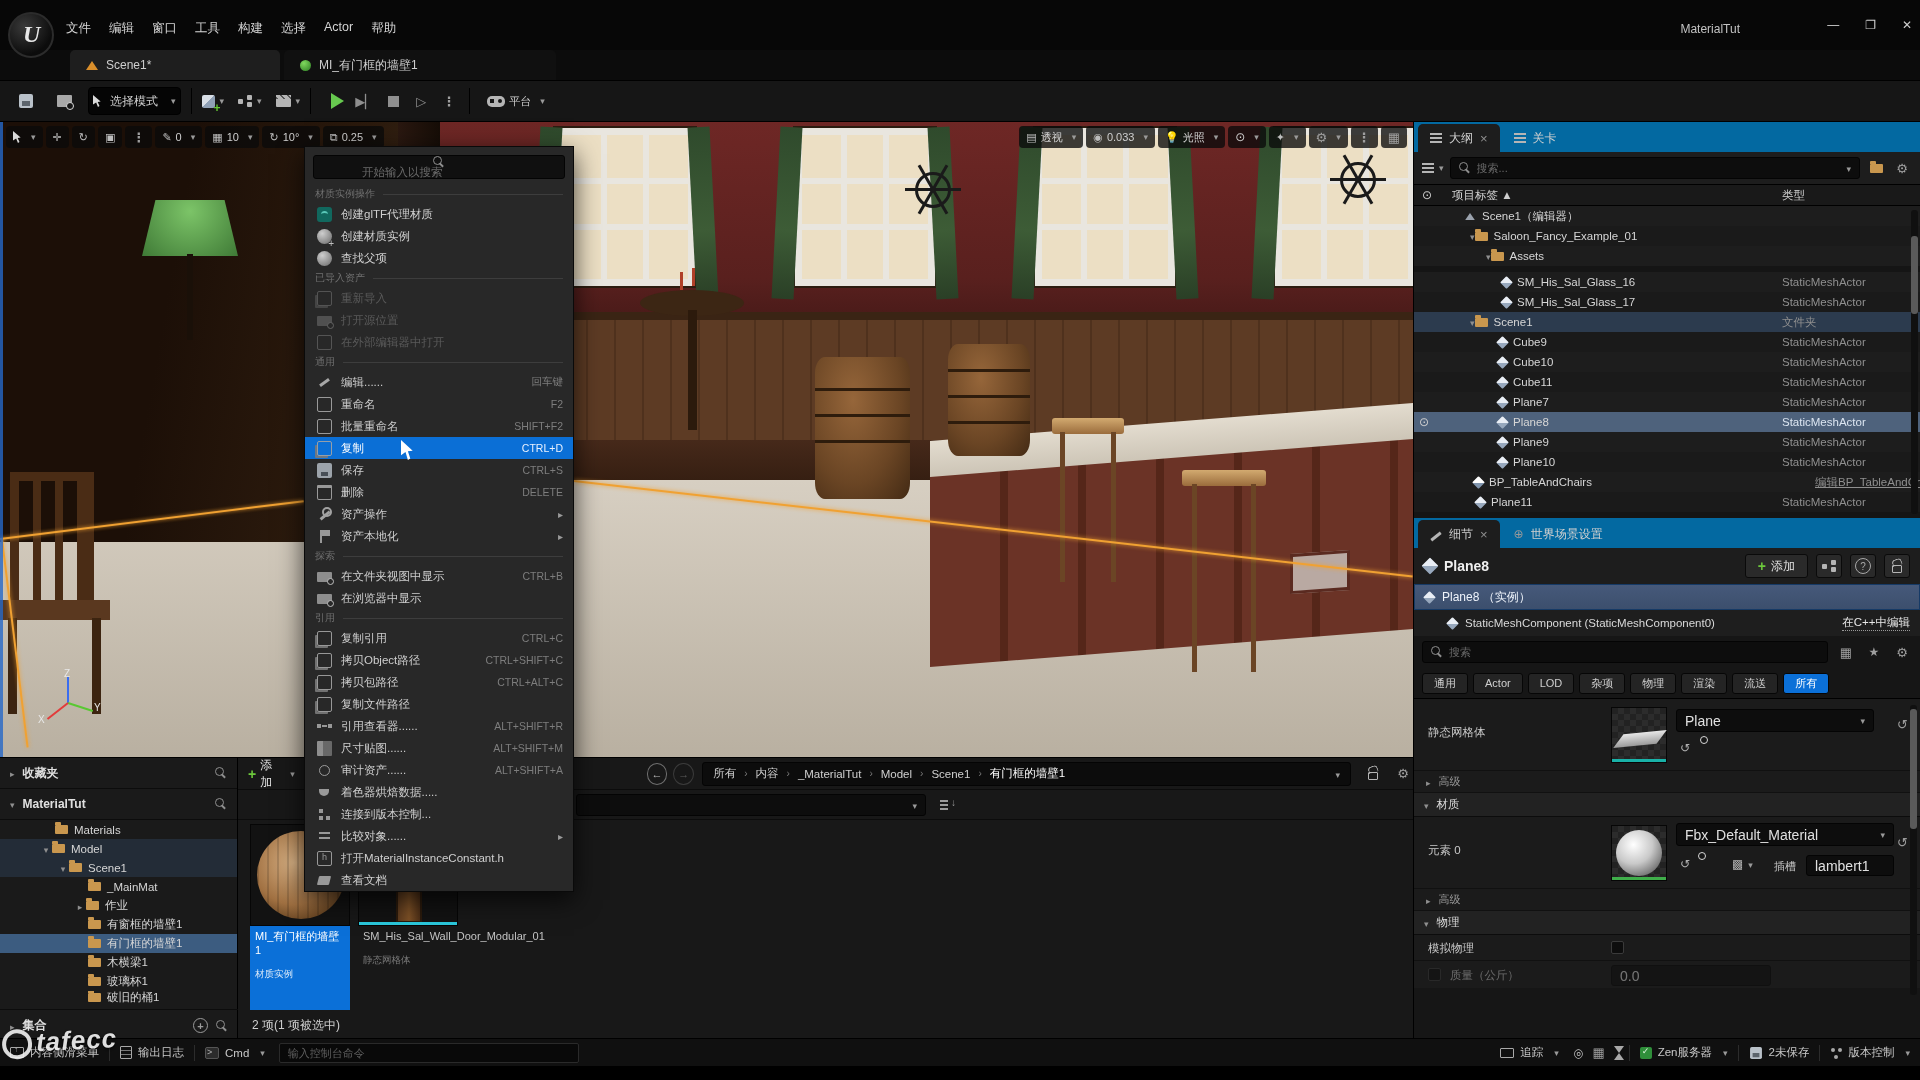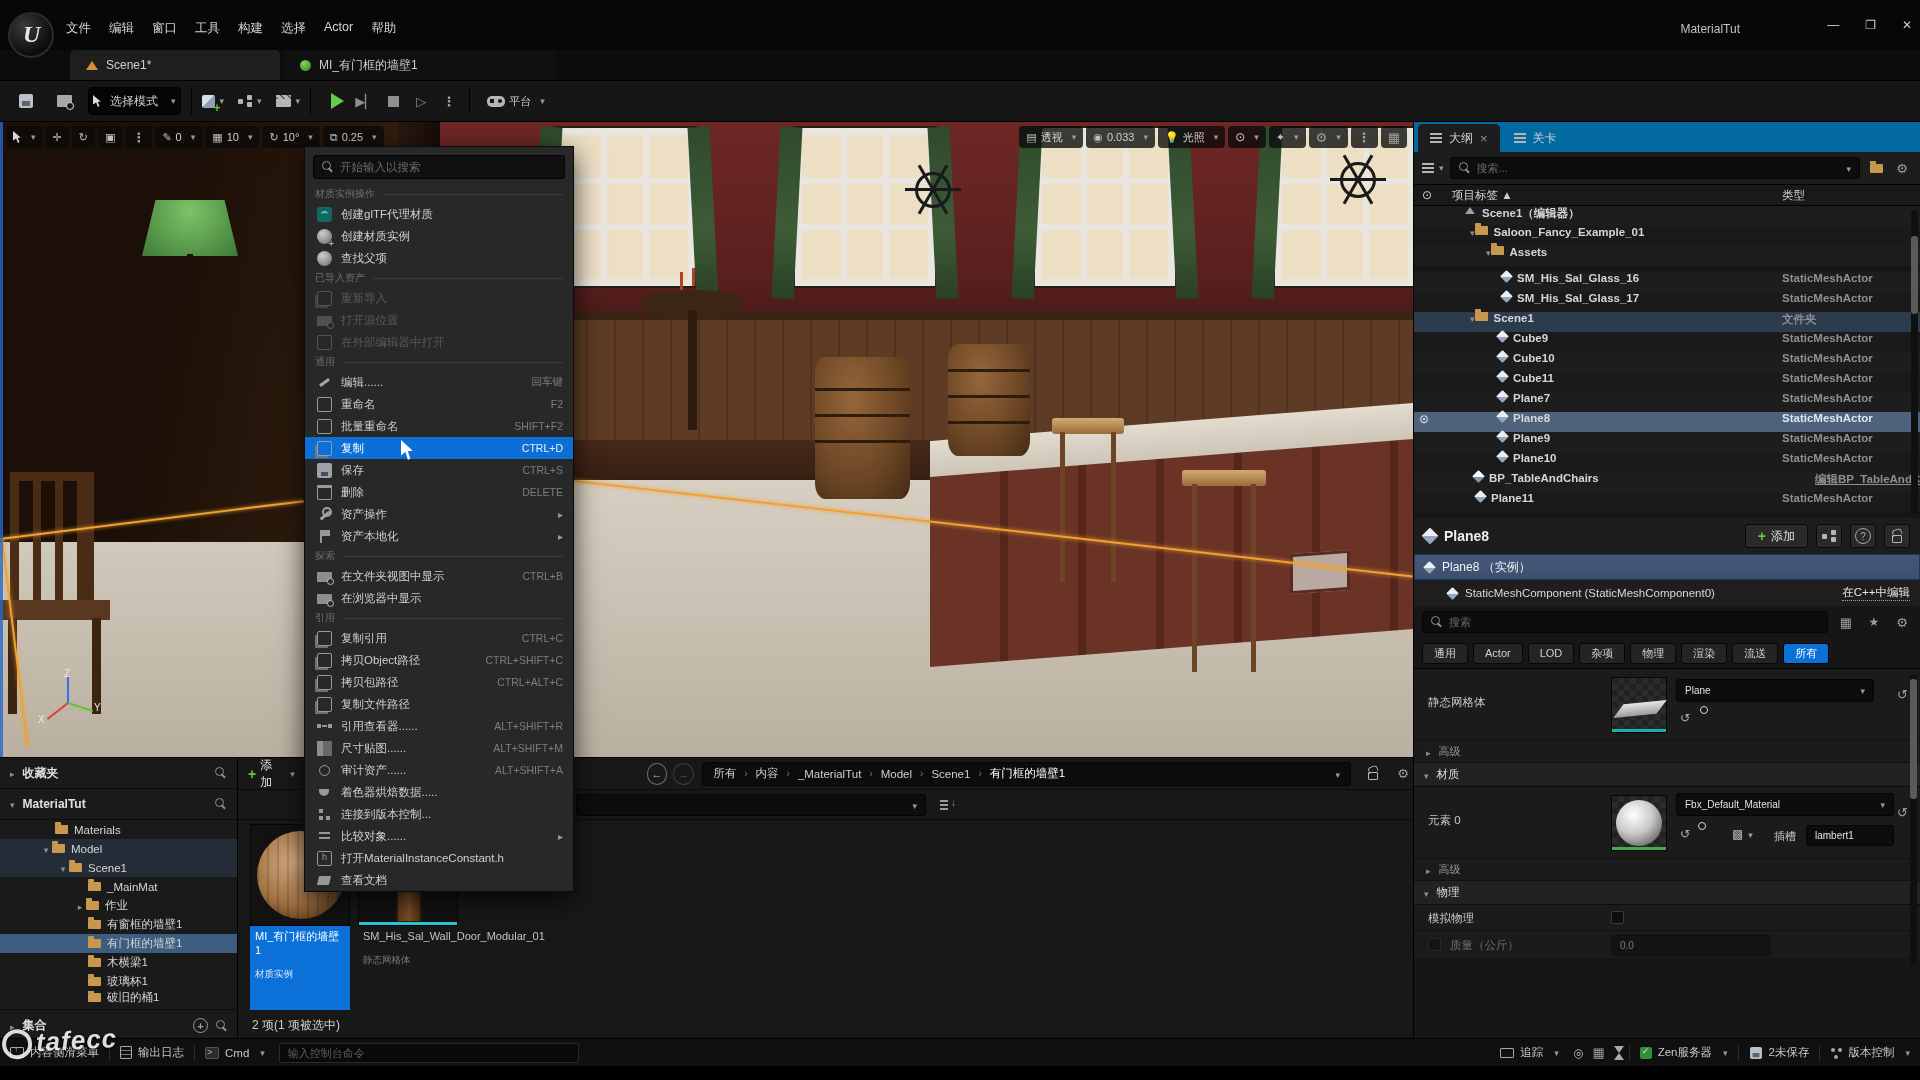--- a/index.html
+++ b/index.html
@@ -112,21 +112,21 @@
   .gizmo .lab{position:absolute;color:#e8e8e8;}
 
   
   .vptb{position:absolute;left:0;top:0;width:1413px;height:30px;z-index:5;display:flex;align-items:center;padding:0 6px;justify-content:space-between;}
   .vptb .grp{display:flex;align-items:center;gap:3px;}
   .vpchip{display:flex;align-items:center;gap:4px;background:rgba(10,10,10,.78);border-radius:4px;height:22px;padding:0 7px;color:#cfcfcf;font-size:11px;cursor:pointer;}
   .vpchip .sym{color:#bdbdbd;font-size:11px;}
 
   
   .ctxmenu{position:absolute;left:304px;top:146px;width:270px;height:746px;background:#282828;border:1px solid #0a0a0a;box-shadow:0 8px 24px rgba(0,0,0,.7);z-index:20;padding:5px 0;}
-  .ctx-search{display:flex;align-items:center;gap:6px;background:#101010;border:1px solid #040404;border-radius:3px;margin:3px 8px 6px;height:24px;padding:0 8px;}
+  .ctx-search{display:flex;align-items:center;gap:6px;background:#101010;border:1px solid #040404;border-radius:3px;margin:3px 8px 6px;height:24px;padding:0 8px;flex-direction:column;}
   .ctx-search input{flex:1;background:transparent;border:none;color:#cfcfcf;font-size:11.5px;}
   .ctx-search input::placeholder{color:#6a6a6a;}
   .ctx-hdr{display:flex;align-items:center;gap:8px;height:18px;padding:0 10px;color:#6f6f6f;font-size:10px;white-space:nowrap;}
   .ctx-hdr::after{content:"";flex:1;height:1px;background:#3d3d3d;}
   .ctx-it{display:flex;align-items:center;height:22px;padding:0 10px 0 12px;color:#cfcfcf;font-size:11.5px;cursor:pointer;position:relative;}
   .ctx-it .ic{width:15px;min-width:15px;height:15px;margin-right:9px;position:relative;opacity:.9;}
   .ctx-it .lbl{flex:1;white-space:nowrap;overflow:hidden;}
   .ctx-it .sc{color:#7d7d7d;font-size:10.5px;margin-left:8px;}
   .ctx-it.dis{color:#5a5a5a;}
   .ctx-it.dis .ic{opacity:.35;}
@@ -174,21 +174,21 @@
 
   .ofilter{display:flex;align-items:center;gap:6px;height:32px;padding:0 8px;background:#1d1d1d;}
   .srchbox{flex:1;display:flex;align-items:center;gap:6px;background:#0d0d0d;border:1px solid #040404;border-radius:3px;height:22px;padding:0 8px;}
   .srchbox input{flex:1;background:transparent;border:none;color:#cfcfcf;font-size:11px;min-width:10px;}
   .srchbox input::placeholder{color:#6a6a6a;}
   .ohead{display:flex;align-items:center;height:22px;background:#191919;border-top:1px solid #000;border-bottom:1px solid #000;font-size:11.5px;color:#cfcfcf;}
   .ohead .c1{margin-left:8px;width:20px;}
   .ohead .c2{margin-left:10px;}
   .ohead .c3{position:absolute;left:368px;color:#cfcfcf;}
   .o-rows{position:relative;height:312px;overflow:hidden;background:#1a1a1a;}
-  .o-row{position:relative;display:flex;align-items:flex-start;height:20px;font-size:11.5px;color:#d6d6d6;cursor:pointer;font-weight:bold;}
+  .o-row{position:relative;display:flex;align-items:center;height:20px;font-size:11.5px;color:#d6d6d6;cursor:pointer;}
   .o-row:nth-child(odd){background:#1d1d1d;}
   .o-row .oty{position:absolute;left:368px;width:126px;color:#8f8f8f;white-space:nowrap;overflow:hidden;}
   .o-row.sel{background:#4e627c;}
   .o-row.sel .oty{color:#dce6f2;}
   .o-row.tint{background:#2c3b4e;}
   .o-row .gut{width:20px;min-width:20px;display:flex;justify-content:center;}
   .o-row .nm{margin-left:6px;white-space:nowrap;}
   .o-sliver{height:6px;background:#151515;overflow:hidden;}
   .typelink{color:#cfe0f5;text-decoration:underline;margin-left:33px;}
   .ofooter{display:flex;align-items:center;height:30px;padding:0 12px;border-top:1px solid #000;background:#1d1d1d;color:#c9c9c9;font-size:11.5px;}
@@ -211,21 +211,21 @@
   .chip{display:flex;align-items:center;justify-content:center;height:21px;padding:0 11px;background:#242424;border:1px solid #060606;border-radius:3px;font-size:11px;color:#cfcfcf;cursor:pointer;}
   .chip.on{background:#0b70d8;color:#fff;}
   .props{position:relative;background:#1b1b1b;border-top:1px solid #000;}
   .prow{position:relative;border-bottom:1px solid #111;}
   .plabel{position:absolute;left:14px;top:10px;color:#c9c9c9;font-size:11.5px;}
   .thumb{position:absolute;left:197px;top:8px;width:56px;height:56px;background:
      repeating-conic-gradient(#2c2c2c 0 25%,#222 0 50%) 0 0/12px 12px;border:1px solid #060606;}
   .thumb .ubar{position:absolute;left:0;bottom:0;width:100%;height:3px;}
   .planegfx{position:absolute;left:8px;top:24px;width:40px;height:14px;background:linear-gradient(#e8e8e8,#9a9a9a);transform:skewX(-40deg) rotate(-6deg);}
   .spheregfx{position:absolute;inset:4px;border-radius:50%;background:radial-gradient(circle at 38% 32%,#ffffff,#c9c9c9 45%,#6f6f6f 80%,#3c3c3c);}
-  .valuebox{position:absolute;display:flex;align-items:center;background:#0d0d0d;border:1px solid #040404;border-radius:3px;height:23px;padding:0 8px;color:#e0e0e0;font-size:10px;cursor:pointer;}
+  .valuebox{position:absolute;display:flex;align-items:center;background:#0d0d0d;border:1px solid #040404;border-radius:3px;height:23px;padding:0 8px;color:#e0e0e0;font-size:14px;cursor:pointer;}
   .valuebox .cap{flex:1;white-space:nowrap;overflow:hidden;}
   .miniic{color:#b0b0b0;font-size:12px;cursor:pointer;}
   .resetic{position:absolute;right:12px;top:18px;color:#9a9a9a;font-size:13px;cursor:pointer;}
   .secrow{display:flex;align-items:center;gap:8px;height:24px;padding:0 10px;background:#222;border-bottom:1px solid #0c0c0c;color:#dadada;font-size:11.5px;cursor:pointer;}
   .advrow{display:flex;align-items:center;gap:8px;height:22px;padding:0 12px;background:#1b1b1b;border-bottom:1px solid #111;color:#9a9a9a;font-size:11px;cursor:pointer;}
   .checkbox{width:13px;height:13px;background:#0d0d0d;border:1px solid #3a3a3a;border-radius:2px;cursor:pointer;}
 
   
   .cbrowser{position:absolute;left:0;top:757px;width:1413px;height:283px;background:#181818;border-top:1px solid #000;}
   .cb-side{position:absolute;left:0;top:0;width:238px;height:283px;background:#1a1a1a;border-right:1px solid #000;}
@@ -775,20 +775,31 @@
           <span class="cube"></span>
           <span class="nm">Plane11</span>
           <span class="oty">StaticMeshActor</span>
         </div>
       <div class="o-sliver"></div>
       <div class="vscroll" style="top:4px;height:304px;">
           <div class="vthumb" style="top:26px;height:78px;"></div>
         </div>
     </div>
 
+    <div class="ptabs">
+      <div class="ptab on">
+        <span class="pencil"></span>
+        <span>细节</span>
+        <span class="xic"></span>
+      </div>
+      <div class="ptab">
+        <span class="globe"></span>
+        <span>世界场景设置</span>
+      </div>
+    </div>
     <div class="dhead">
       <span class="cube" style="width:12px;height:12px;"></span>
       <span class="nm">Plane8</span>
       <div class="addbtn">
           <b>+</b>
           <span>添加</span>
         </div>
       <div class="sqbtn">
           <span class="nodeic"></span>
         </div>

